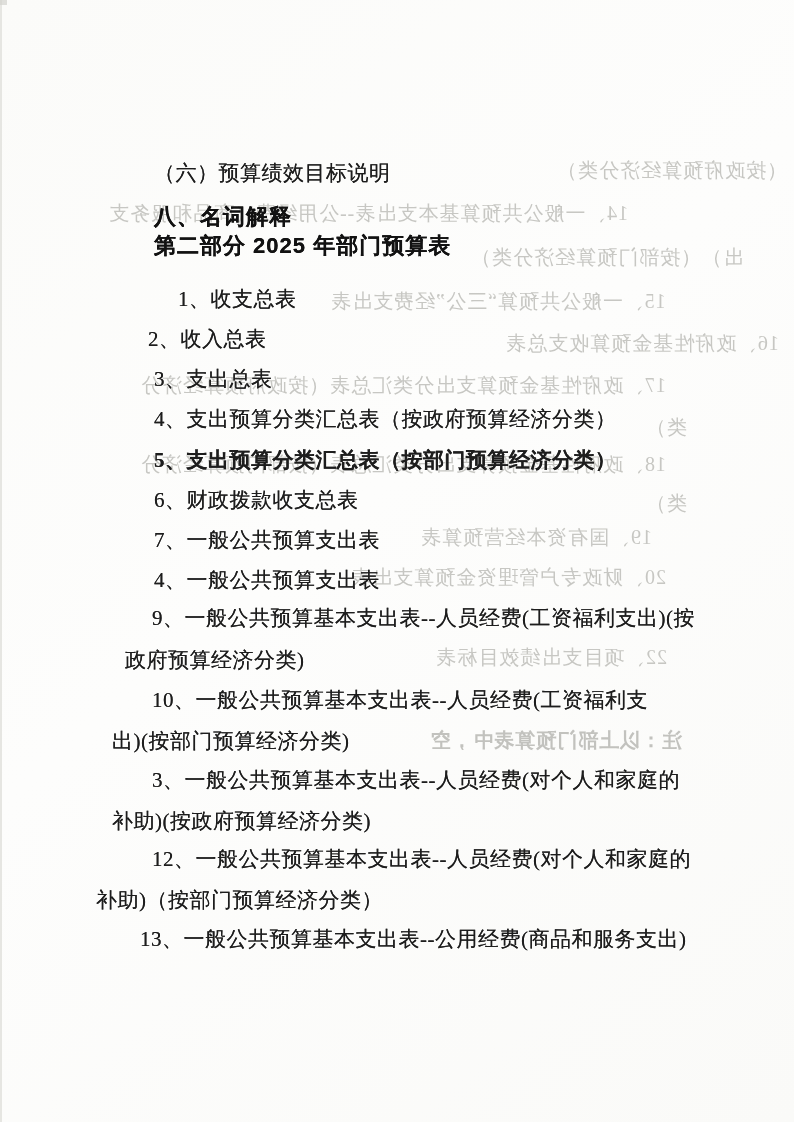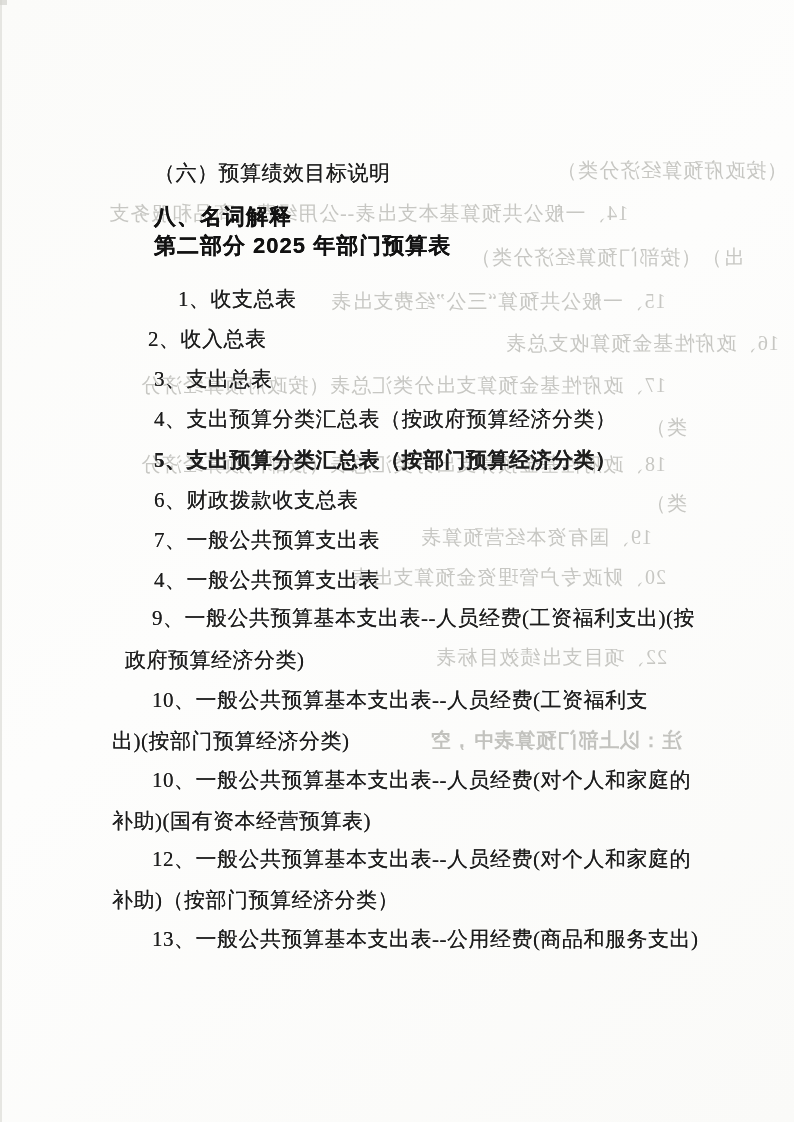--- a/index.html
+++ b/index.html
@@ -104,19 +104,19 @@
       <div class="text-line" style="left: 154px; top: 366px;">3、支出总表</div>
       <div class="text-line" style="left: 154px; top: 406px;">4、支出预算分类汇总表（按政府预算经济分类）</div>
       <div class="text-line" style="left: 154px; top: 447px; font-weight: bold;">5、支出预算分类汇总表（按部门预算经济分类）</div>
       <div class="text-line" style="left: 154px; top: 487px;">6、财政拨款收支总表</div>
       <div class="text-line" style="left: 154px; top: 527px;">7、一般公共预算支出表</div>
       <div class="text-line" style="left: 154px; top: 567px;">4、一般公共预算支出表</div>
       <div class="text-line" style="left: 152px; top: 605px;">9、一般公共预算基本支出表--人员经费(工资福利支出)(按</div>
       <div class="text-line" style="left: 112px; top: 647px; margin-left: 13px;">政府预算经济分类)</div>
       <div class="text-line" style="left: 152px; top: 687px; text-align: right;">10、一般公共预算基本支出表--人员经费(工资福利支</div>
       <div class="text-line" style="left: 112px; top: 728px; text-align: right;">出)(按部门预算经济分类)</div>
-      <div class="text-line" style="left: 152px; top: 767px;">10、一般公共预算基本支出表--人员经费(对个人和家庭的</div>
-      <div class="text-line" style="left: 112px; top: 808px;">补助)(国有资本经营预算表)</div>
+      <div class="text-line" style="left: 152px; top: 767px;">3、一般公共预算基本支出表--人员经费(对个人和家庭的</div>
+      <div class="text-line" style="left: 112px; top: 808px;">补助)(按政府预算经济分类)</div>
       <div class="text-line" style="left: 152px; top: 846px;">12、一般公共预算基本支出表--人员经费(对个人和家庭的</div>
-      <div class="text-line" style="left: 112px; top: 887px;">补助)（按部门预算经济分类）</div>
-      <div class="text-line" style="left: 152px; top: 926px;">13、一般公共预算基本支出表--公用经费(商品和服务支出)</div>
+      <div class="text-line" style="left: 96px; top: 887px;">补助)（按部门预算经济分类）</div>
+      <div class="text-line" style="left: 140px; top: 926px;">13、一般公共预算基本支出表--公用经费(商品和服务支出)</div>
     </div>
 </div>
 
 </body></html>

